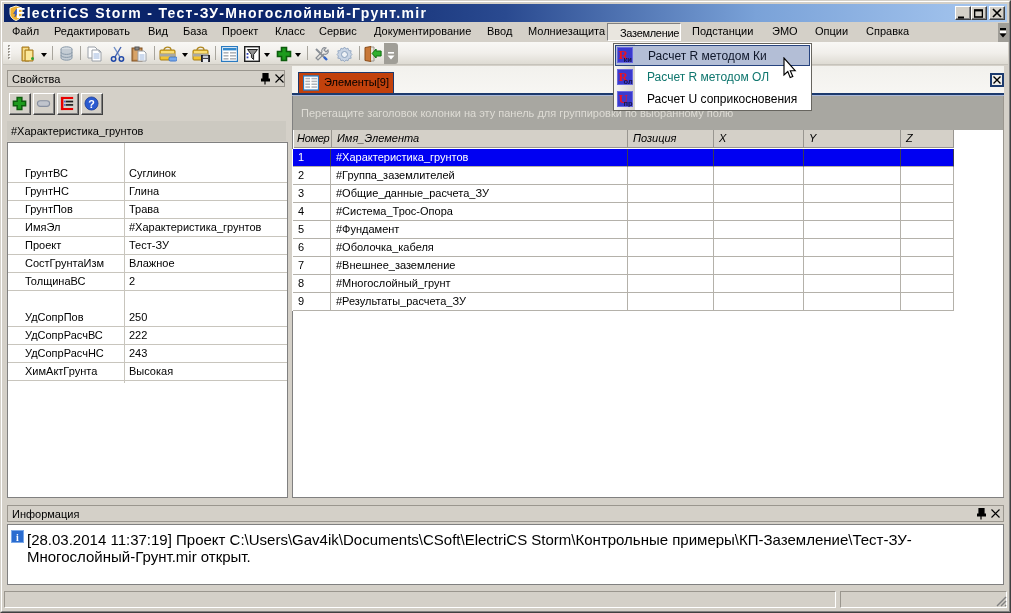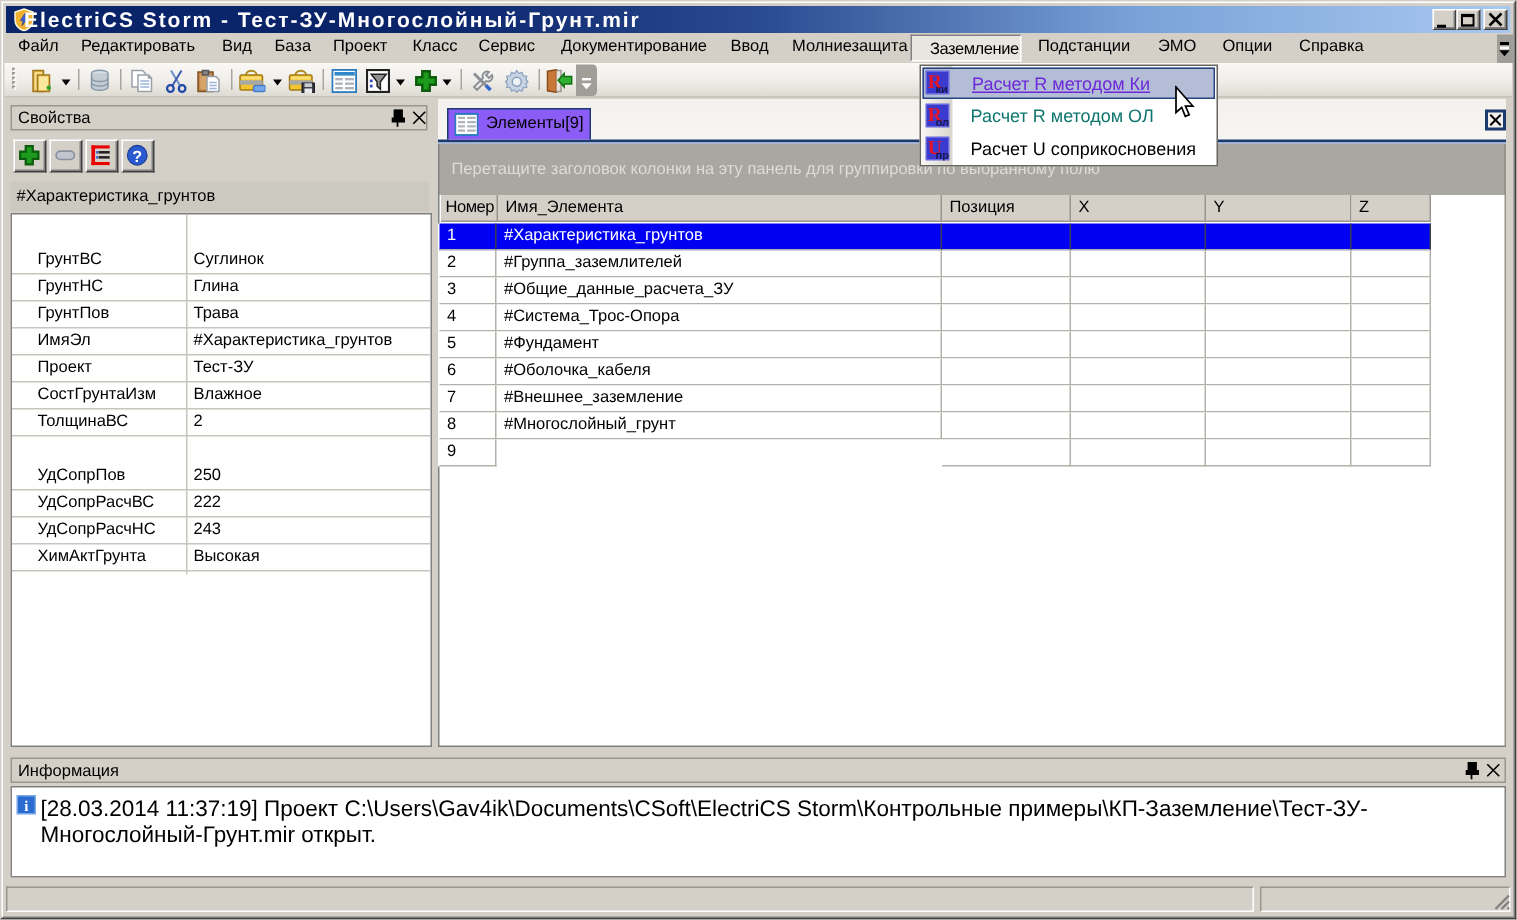--- a/index.html
+++ b/index.html
@@ -33,21 +33,21 @@
   box-shadow:inset -1px -1px 0 #808080;}
 #pgridwrap{left:7px;top:142px;width:281px;height:356px;background:#fff;border:1px solid #808080;}
 .prow{position:absolute;left:0px;width:279px;height:18px;border-bottom:1px solid #c8c5bd;font-size:11px;line-height:17px;}
 .prow .k{position:absolute;left:17px;top:0;}
 .prow .v{position:absolute;left:121px;top:0;}
 
 #docarea{left:292px;top:66px;width:712px;height:432px;background:#fff;}
 
 .hcell{position:absolute;top:0;height:18px;background:#d4d0c8;
   border-right:1px solid #999690;border-bottom:1px solid #999690;
-  font-size:11px;line-height:17px;padding-left:5px;color:#000;}
+  font-size:11px;line-height:17px;padding-left:5px;color:#000;font-style:italic;}
 .trow{position:absolute;height:18px;font-size:11px;line-height:17px;color:#000;}
 .tcell{position:absolute;top:0;height:18px;border-right:1px solid #b4b1aa;border-bottom:1px solid #b4b1aa;padding-left:5px;}
 .trow{width:661px;background:#fff;}
 .trow.sel{background:#0000f2;color:#fff;}
 .trow.sel .tcell{border-right-color:#3c3c50;border-bottom-color:#b4b1aa;}
 
 #popup{left:613px;top:43px;width:199px;height:68px;background:#fff;
   border:1px solid #67655f;z-index:50;}
 
 .scell{position:absolute;top:0;height:17px;border:1px solid;border-color:#9a968e #fff #fff #9a968e;}
@@ -328,21 +328,21 @@
       <span class="k">ХимАктГрунта</span>
       <span class="v">Высокая</span>
     </div>
 </div>
 
 <div class="abs" id="docarea">
 
   <div class="abs" style="left:0;top:0;width:712px;height:27px;background:linear-gradient(#f2f1ed,#f7f6f3);"></div>
   <div class="abs" style="left:0;top:27px;width:712px;height:2px;background:#1c3a6e;"></div>
   <div class="abs" style="left:0;top:29px;width:712px;height:1px;background:#aab8d8;"></div>
-  <div class="abs" style="left:6px;top:6px;width:96px;height:21px;background:#8b5cf6;border:1px solid #1c3a6e;border-bottom:none;">
+  <div class="abs" style="left:6px;top:6px;width:96px;height:21px;background:#c2410c;border:1px solid #1c3a6e;border-bottom:none;">
     <svg class="abs" style="left:4px;top:2px" width="16" height="16" viewBox="0 0 17 16">
       <rect x="0.5" y="0.5" width="16" height="15" fill="#fff" stroke="#2a7ac0" stroke-width="1.4"></rect>
       <g fill="#b0b4ba">
         <rect x="2.5" y="2.5" width="5" height="1.6"></rect>
           <rect x="9" y="2.5" width="6" height="1.6"></rect>
         <rect x="2.5" y="5.5" width="5" height="1.6"></rect>
           <rect x="9" y="5.5" width="6" height="1.6"></rect>
         <rect x="2.5" y="8.5" width="5" height="1.6"></rect>
           <rect x="9" y="8.5" width="6" height="1.6"></rect>
         <rect x="2.5" y="11.5" width="5" height="1.6"></rect>
@@ -431,20 +431,21 @@
     <div class="trow" style="top:126px">
         <span class="tcell" style="left:0;width:38px">8</span>
         <span class="tcell" style="left:38px;width:297px">#Многослойный_грунт</span>
         <span class="tcell" style="left:335px;width:86px"></span>
         <span class="tcell" style="left:421px;width:90px"></span>
         <span class="tcell" style="left:511px;width:97px"></span>
         <span class="tcell" style="left:608px;width:53px"></span>
       </div>
     <div class="trow" style="top:144px">
         <span class="tcell" style="left:0;width:38px">9</span>
+        <span class="tcell" style="left:38px;width:297px">#Результаты_расчета_ЗУ</span>
         <span class="tcell" style="left:335px;width:86px"></span>
         <span class="tcell" style="left:421px;width:90px"></span>
         <span class="tcell" style="left:511px;width:97px"></span>
         <span class="tcell" style="left:608px;width:53px"></span>
       </div>
   </div>
 
   <div class="abs" style="left:0;top:245px;width:1px;height:187px;background:#808080;"></div>
   <div class="abs" style="left:711px;top:30px;width:1px;height:402px;background:#9a968e;"></div>
   <div class="abs" style="left:0;top:431px;width:712px;height:1px;background:#808080;"></div>
@@ -474,21 +475,21 @@
       <line x1="11" y1="2" x2="2" y2="11"></line>
         <line x1="11" y1="6" x2="6" y2="11"></line>
         <line x1="11" y1="10" x2="10" y2="11"></line>
     </g>
   </svg>
 </div>
 
 <div class="abs" id="popup">
   <div class="abs" style="left:0;top:0;width:21px;height:66px;background:linear-gradient(to right,#f8f7f4,#d8d5cd);"></div>
   <div class="abs" style="left:1px;top:1px;width:195px;height:21px;background:#b3bed6;border:1px solid #26437f;">
-    <span class="abs" style="left:32px;top:3px;font-size:12px;color:#6d28d9;text-decoration:underline;">Расчет R методом Ки</span>
+    <span class="abs" style="left:32px;top:3px;font-size:12px;color:#0f172a;">Расчет R методом Ки</span>
   </div>
   <svg class="abs micon" style="left:3px;top:3px" width="16" height="16" viewBox="0 0 16 16">
     <rect x="0" y="0" width="16" height="16" fill="#3a3ace"></rect>
     <rect x="0.5" y="0.5" width="15" height="15" fill="none" stroke="#6a6ae0"></rect>
     <text x="1.5" y="11.5" font-size="13" font-weight="bold" fill="#e81424" font-family="Liberation Serif">R</text>
     <text x="6.6" y="15" font-size="7.5" font-weight="bold" fill="#181850" font-family="Liberation Sans">ки</text>
   </svg>
   <div class="abs" style="left:33px;top:26px;font-size:12px;color:#0f766e;">Расчет R методом ОЛ</div>
   <svg class="abs micon" style="left:3px;top:25px" width="16" height="16" viewBox="0 0 16 16">
     <rect x="0" y="0" width="16" height="16" fill="#3a3ace"></rect>

